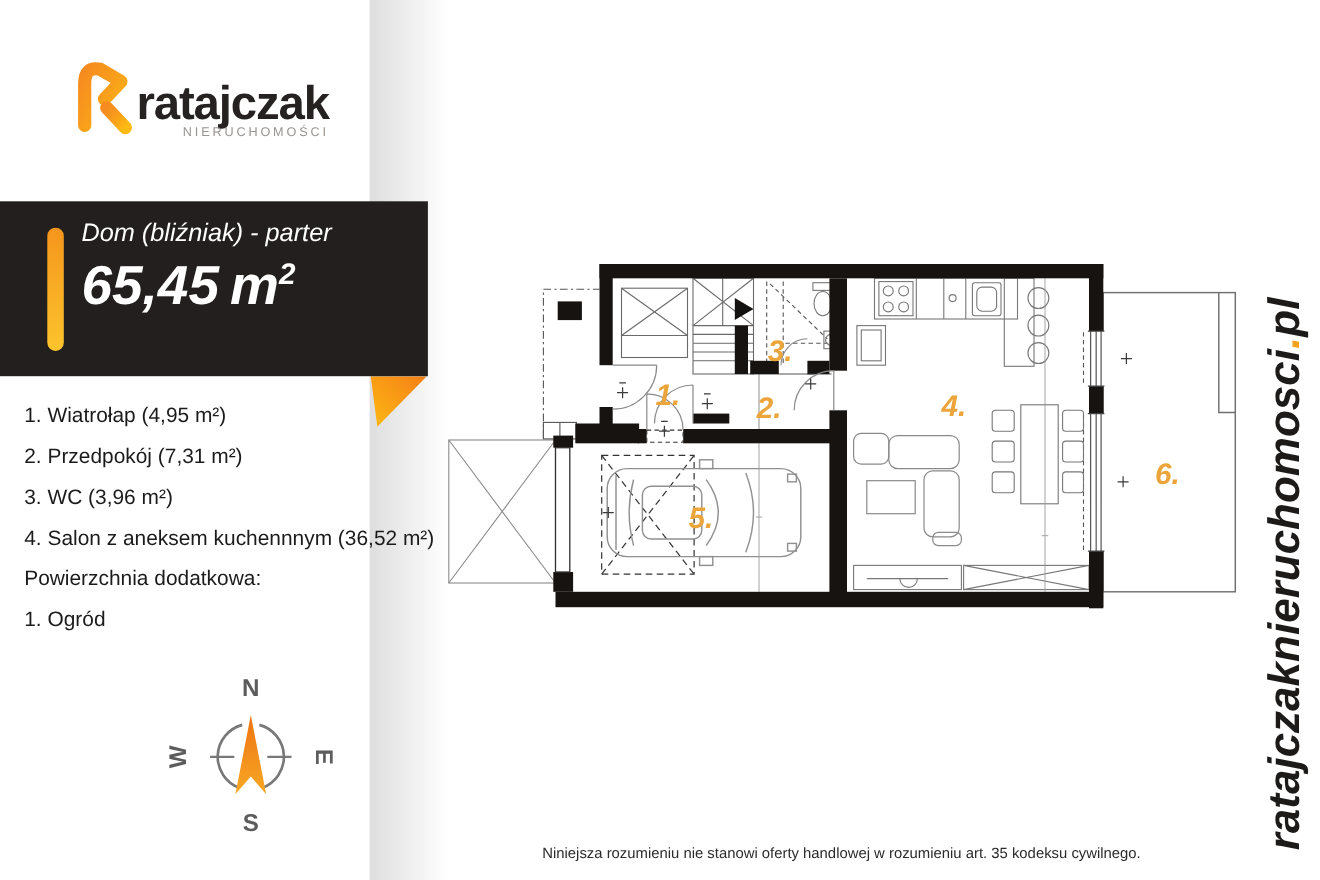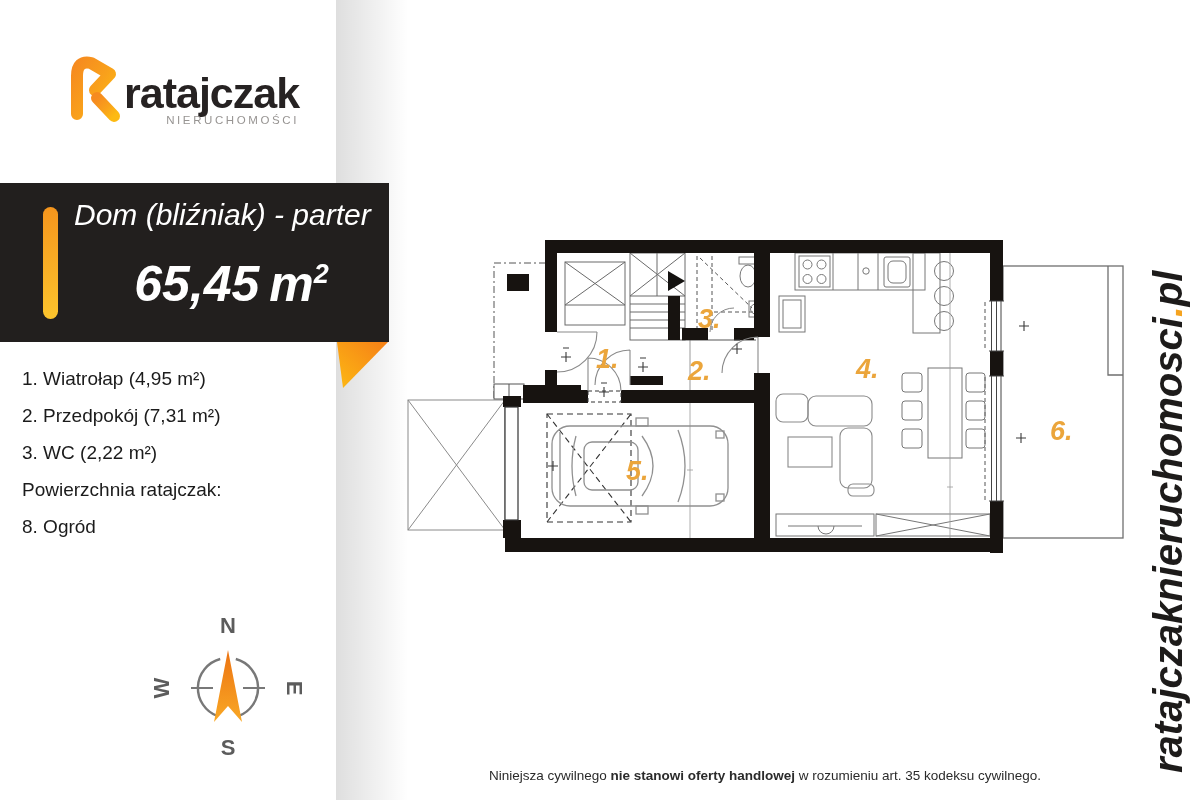--- a/index.html
+++ b/index.html
@@ -11,22 +11,22 @@
   
   .fold-band{left:336px;top:0;width:72px;height:800px;
     background:linear-gradient(90deg,rgba(0,0,0,0.13),rgba(0,0,0,0));z-index:1;}
   
   .logo{left:64px;top:48px;z-index:2;}
   
   .banner{left:0;top:183px;width:389px;height:159px;background:#221F1E;z-index:3;
     box-sizing:border-box;padding:15px 0 0 74px;color:#fff;}
   .accent-bar{position:absolute;left:43px;top:24px;width:15px;height:112px;border-radius:8px;
     background:linear-gradient(#F5951D,#FCC42D);}
-  .banner-title{font-style:italic;font-size:30px;letter-spacing:0px;line-height:1.15;font-weight:400;}
-  .banner-area{margin-top:26px;font-style:italic;font-weight:700;font-size:50px;line-height:1;text-align:center;}
+  .banner-title{font-style:italic;font-size:23px;letter-spacing:0px;line-height:1.15;font-weight:400;}
+  .banner-area{margin-top:10px;font-style:italic;font-weight:700;font-size:50px;line-height:1;}
   .banner-area .unit{margin-left:10px;}
   .banner-area sup{font-size:27px;vertical-align:18px;}
   .fold-tri{left:337px;top:342px;z-index:2;}
   
   .room-list{left:22px;top:360px;z-index:2;list-style:none;margin:0;padding:0;
     font-size:19px;color:#1b1b1b;}
   .room-list li{line-height:37px;white-space:nowrap;}
   
   .compass{left:153px;top:600px;z-index:2;}
   .compass text{font-family:"Liberation Sans",sans-serif;font-weight:700;fill:#5c5c5c;font-size:22px;}
@@ -34,21 +34,21 @@
   .plan{left:400px;top:225px;z-index:2;}
   .plan .label{font-family:"Liberation Sans",sans-serif;font-style:italic;font-weight:700;
     font-size:27px;fill:#EBA53B;}
   
   .site{left:1146px;top:263px;height:510px;z-index:2;
     writing-mode:vertical-rl;transform:rotate(180deg);
     font-style:italic;font-weight:700;font-size:40px;color:#1d1b1a;white-space:nowrap;letter-spacing:0;}
   .site .dot{color:#F5A31F;}
   
   .disclaimer{left:415px;top:768px;width:700px;text-align:center;font-size:13.5px;color:#2b2b2b;z-index:2;}
-  .disclaimer b{font-weight:700;}
+  .disclaimer b{font-weight:400;}
 </style>
 </head>
 <body>
 
 <div class="abs fold-band"></div>
 
 <div class="abs logo">
   <svg width="250" height="85" viewBox="0 0 250 85">
     <defs>
       <linearGradient id="lg-r" x1="0" y1="0" x2="1" y2="1">
@@ -79,23 +79,24 @@
       <stop offset="0" stop-color="#F57F17"></stop>
       <stop offset="1" stop-color="#FDB913"></stop>
     </linearGradient>
   </defs>
   <polygon points="0,0 51,0 6,46" fill="url(#lg-fold)"></polygon>
 </svg>
 
 <ul class="abs room-list">
   <li>1. Wiatrołap (4,95 m²)</li>
   <li>2. Przedpokój (7,31 m²)</li>
-  <li>3. WC (2,22 m²)</li>
-  <li>Powierzchnia ratajczak:</li>
-  <li>8. Ogród</li>
+  <li>3. WC (3,96 m²)</li>
+  <li>4. Salon z aneksem kuchennnym (36,52 m²)</li>
+  <li>Powierzchnia dodatkowa:</li>
+  <li>1. Ogród</li>
 </ul>
 
 <svg class="abs compass" width="150" height="160" viewBox="0 0 150 160">
   <defs>
     <linearGradient id="lg-arrow" x1="0" y1="0" x2="0" y2="1">
       <stop offset="0" stop-color="#EC7312"></stop>
       <stop offset="1" stop-color="#F9A825"></stop>
     </linearGradient>
   </defs>
   <g stroke="#787878" stroke-width="2.4" fill="none">
@@ -283,14 +284,14 @@
   <text class="label" x="856" y="378">4.</text>
   <text class="label" x="626" y="480">5.</text>
   <text class="label" x="1050" y="440">6.</text>
 </svg>
 
 <div class="abs site">
   <span>ratajczaknieruchomosci</span><span class="dot">.</span><span>pl</span>
 </div>
 
 <div class="abs disclaimer">
-  <span>Niniejsza cywilnego </span><b>nie stanowi oferty handlowej</b><span> w rozumieniu art. 35 kodeksu cywilnego.</span>
+  <span>Niniejsza rozumieniu </span><b>nie stanowi oferty handlowej</b><span> w rozumieniu art. 35 kodeksu cywilnego.</span>
 </div>
 
 </body></html>

